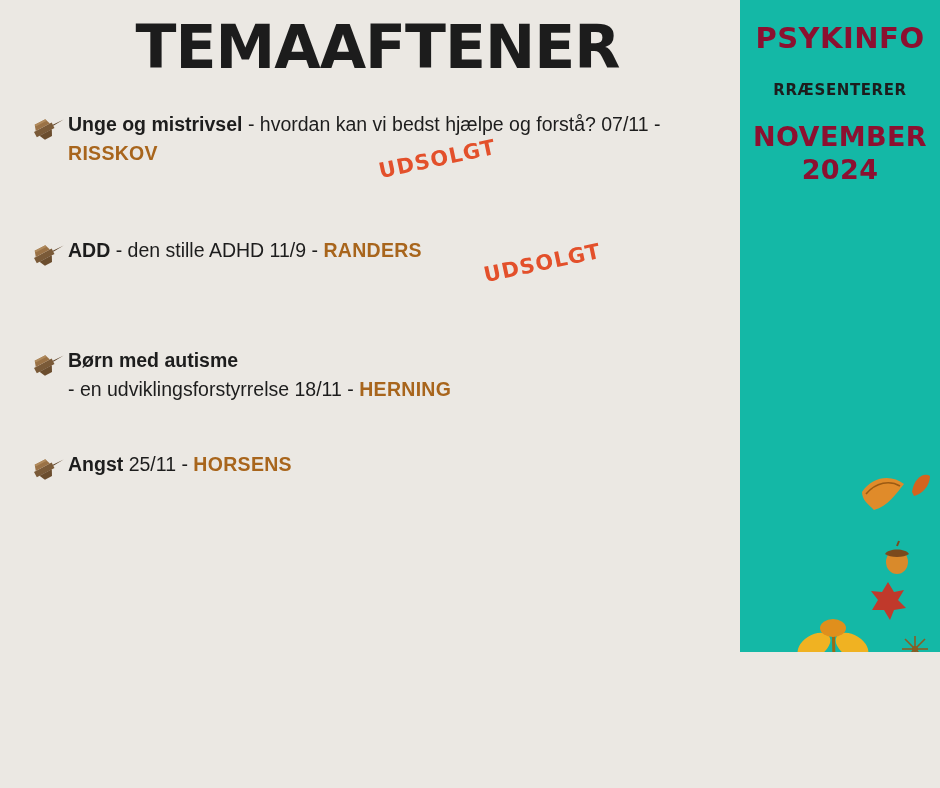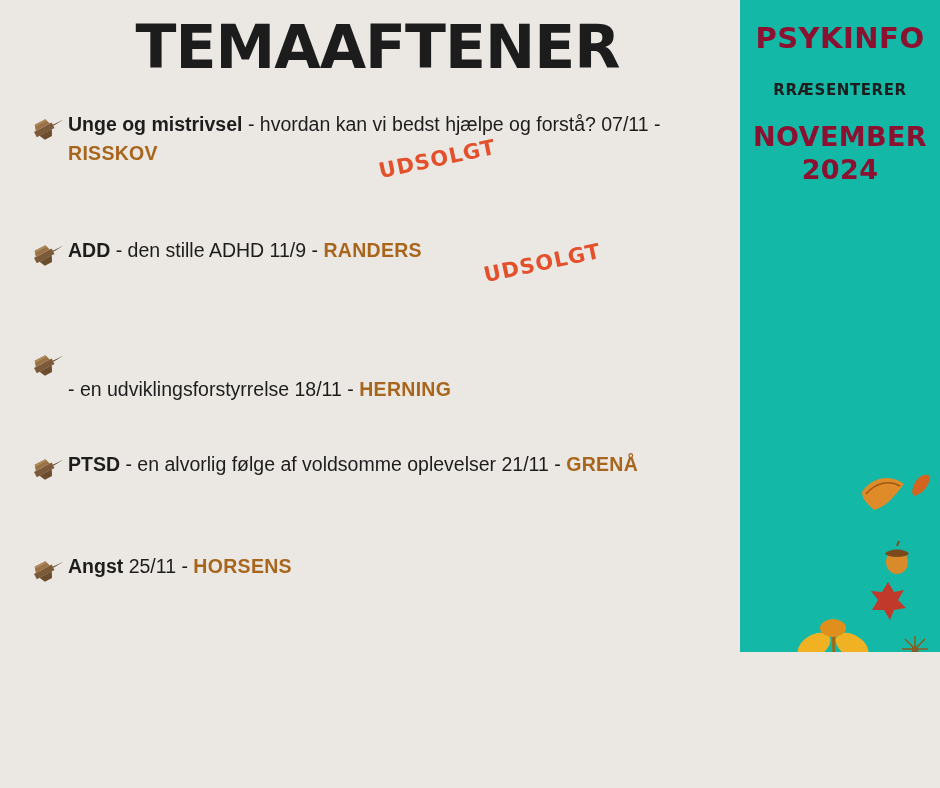--- a/index.html
+++ b/index.html
@@ -212,40 +212,24 @@
             <g transform="rotate(-28 22 17)">
               <path d="M10 14 L30 14 L30 20 L10 20 Z" fill="#7a5a38"></path>
               <path d="M14 8 L26 8 L28 14 L12 14 Z" fill="#9a7246"></path>
               <path d="M13 20 L27 20 L24 26 L16 26 Z" fill="#6b4d2e"></path>
               <path d="M30 16.5 L42 17 L30 17.6 Z" fill="#5a3f24"></path>
               <path d="M14 8 L26 8 L26 10 L14 10 Z" fill="#b08a5c"></path>
             </g>
           </svg>
         </span>
         <span class="event-text">
-          <br><span> - en udviklingsforstyrrelse 18/11 - </span><span class="place">HERNING</span>
+          <span class="b">Børn med autisme</span><br><span> - en udviklingsforstyrrelse 18/11 - </span><span class="place">HERNING</span>
         </span>
       </div>
 
-      <div class="event e4">
-        <span class="pin-icon">
-          <svg width="44" height="34" viewBox="0 0 44 34">
-            <g transform="rotate(-28 22 17)">
-              <path d="M10 14 L30 14 L30 20 L10 20 Z" fill="#7a5a38"></path>
-              <path d="M14 8 L26 8 L28 14 L12 14 Z" fill="#9a7246"></path>
-              <path d="M13 20 L27 20 L24 26 L16 26 Z" fill="#6b4d2e"></path>
-              <path d="M30 16.5 L42 17 L30 17.6 Z" fill="#5a3f24"></path>
-              <path d="M14 8 L26 8 L26 10 L14 10 Z" fill="#b08a5c"></path>
-            </g>
-          </svg>
-        </span>
-        <span class="event-text">
-          <span class="b">PTSD</span><span> - en alvorlig følge af voldsomme oplevelser 21/11 - </span><span class="place">GRENÅ</span>
-        </span>
-      </div>
 
       <div class="event e5">
         <span class="pin-icon">
           <svg width="44" height="34" viewBox="0 0 44 34">
             <g transform="rotate(-28 22 17)">
               <path d="M10 14 L30 14 L30 20 L10 20 Z" fill="#7a5a38"></path>
               <path d="M14 8 L26 8 L28 14 L12 14 Z" fill="#9a7246"></path>
               <path d="M13 20 L27 20 L24 26 L16 26 Z" fill="#6b4d2e"></path>
               <path d="M30 16.5 L42 17 L30 17.6 Z" fill="#5a3f24"></path>
               <path d="M14 8 L26 8 L26 10 L14 10 Z" fill="#b08a5c"></path>

